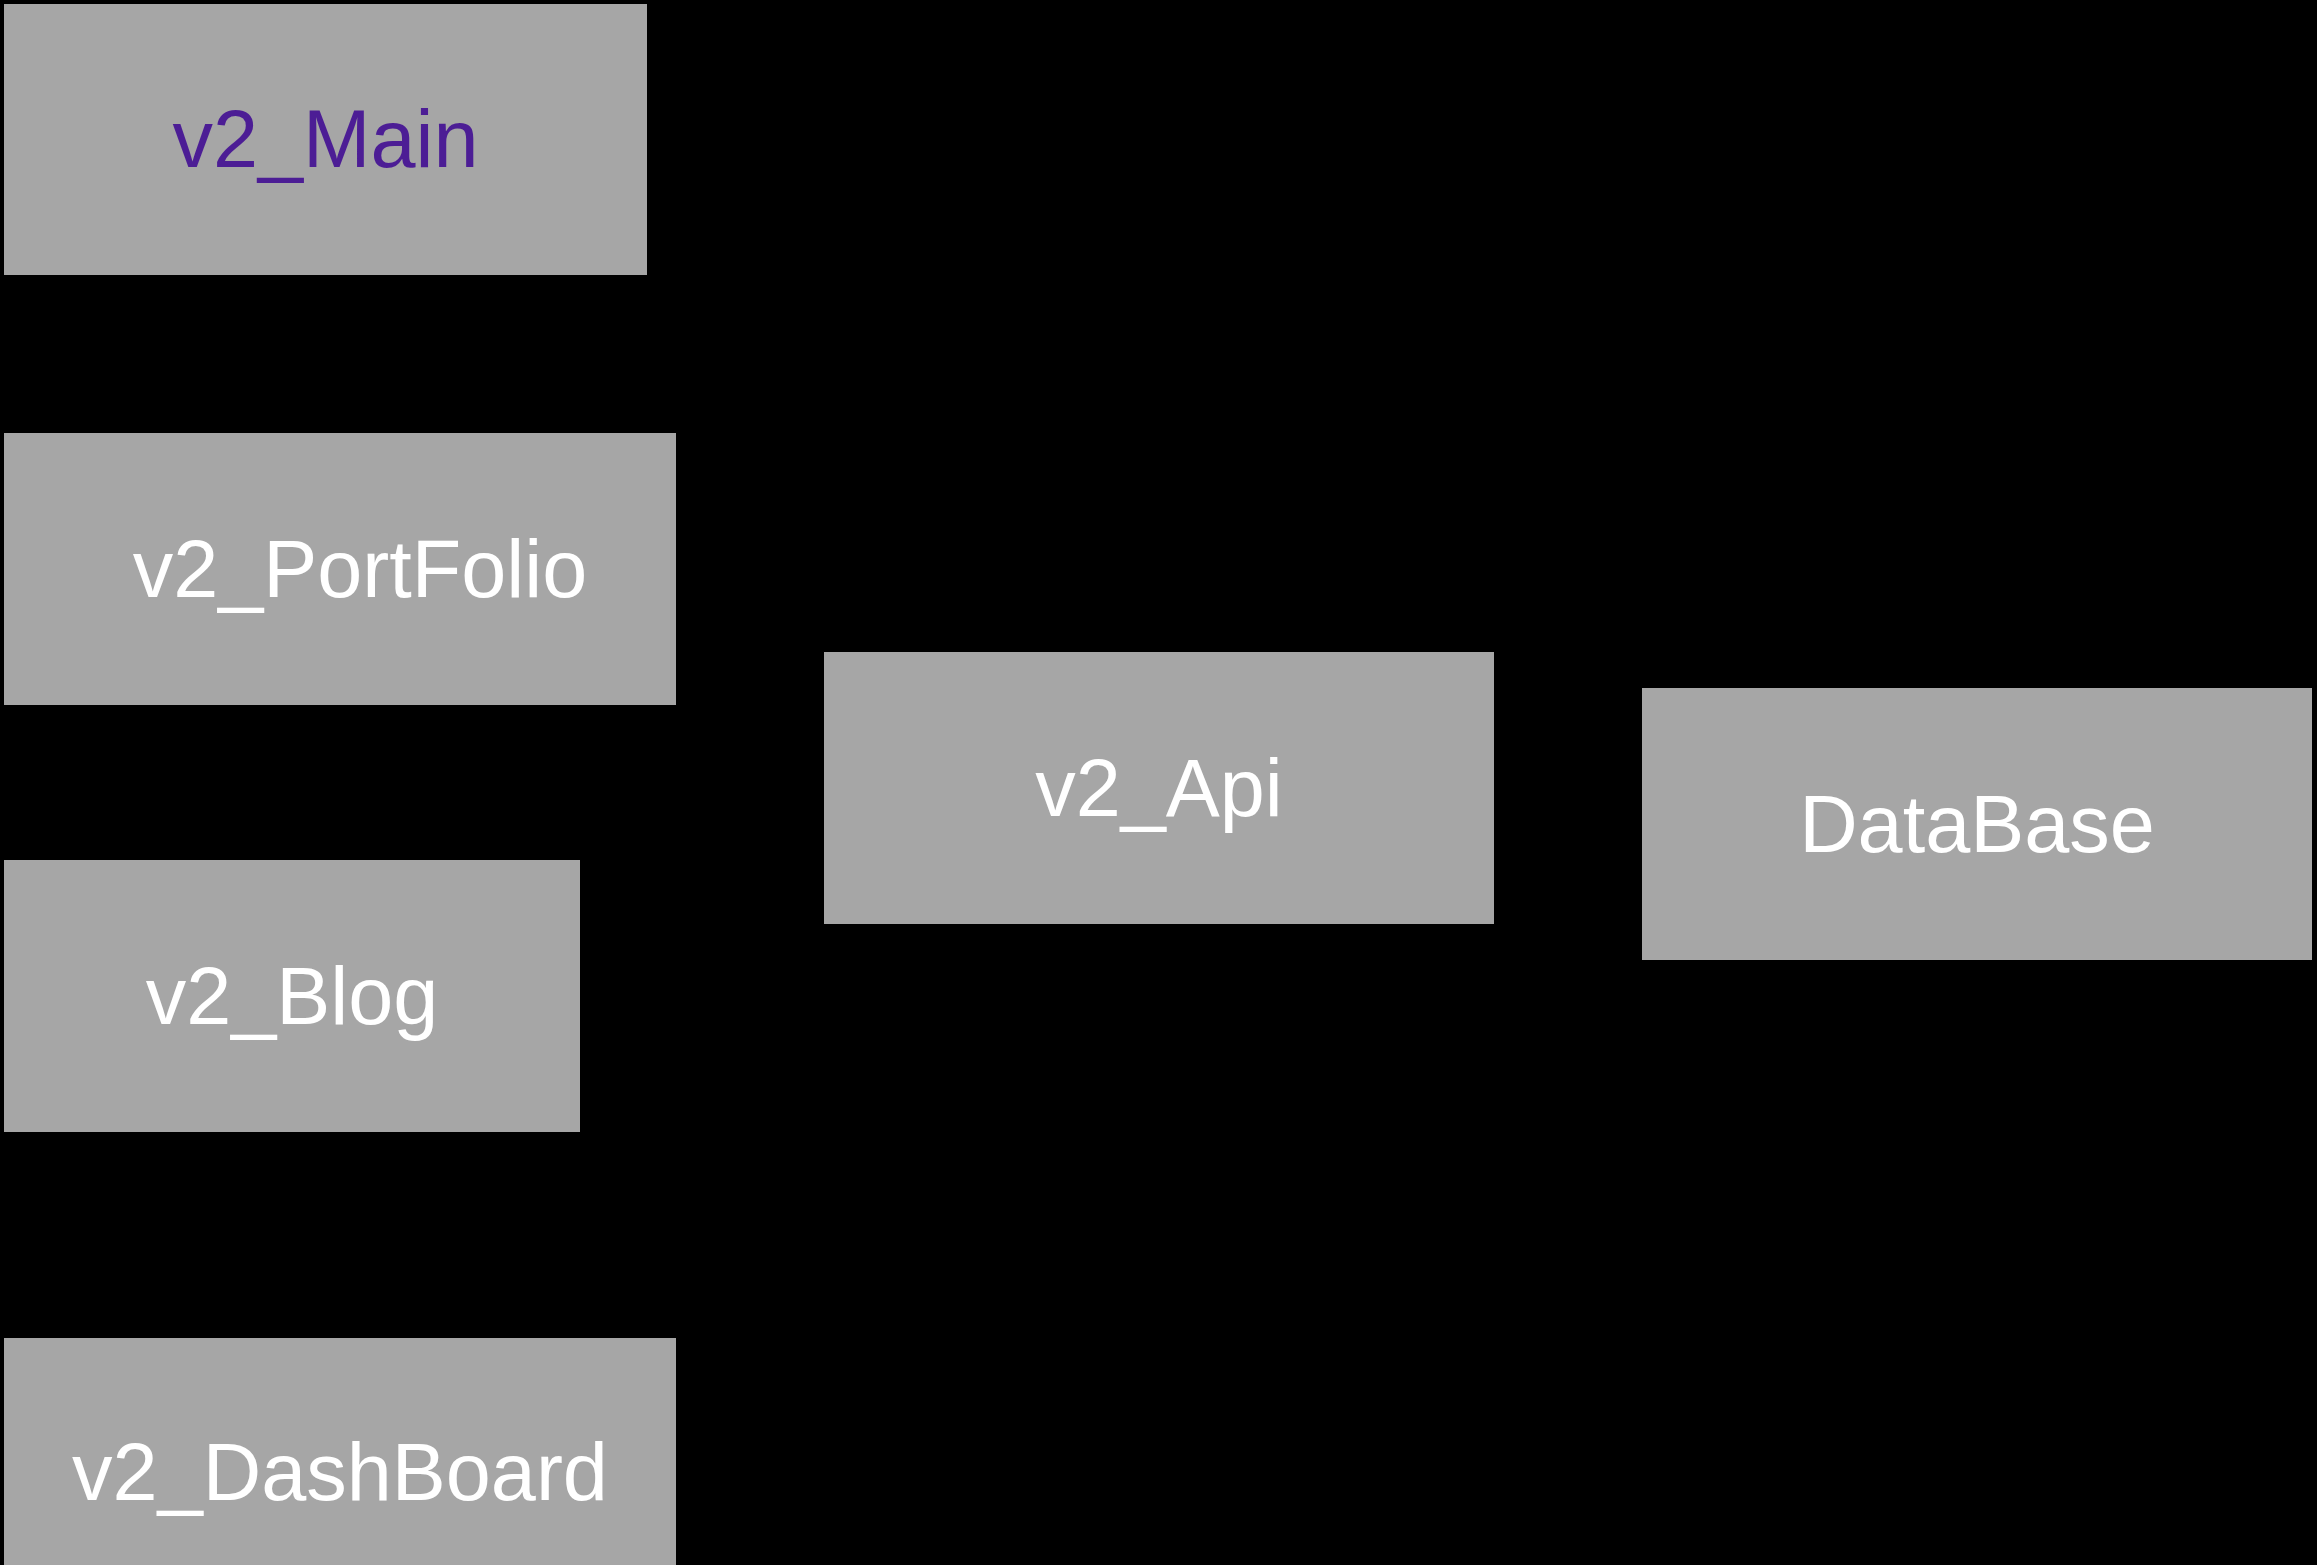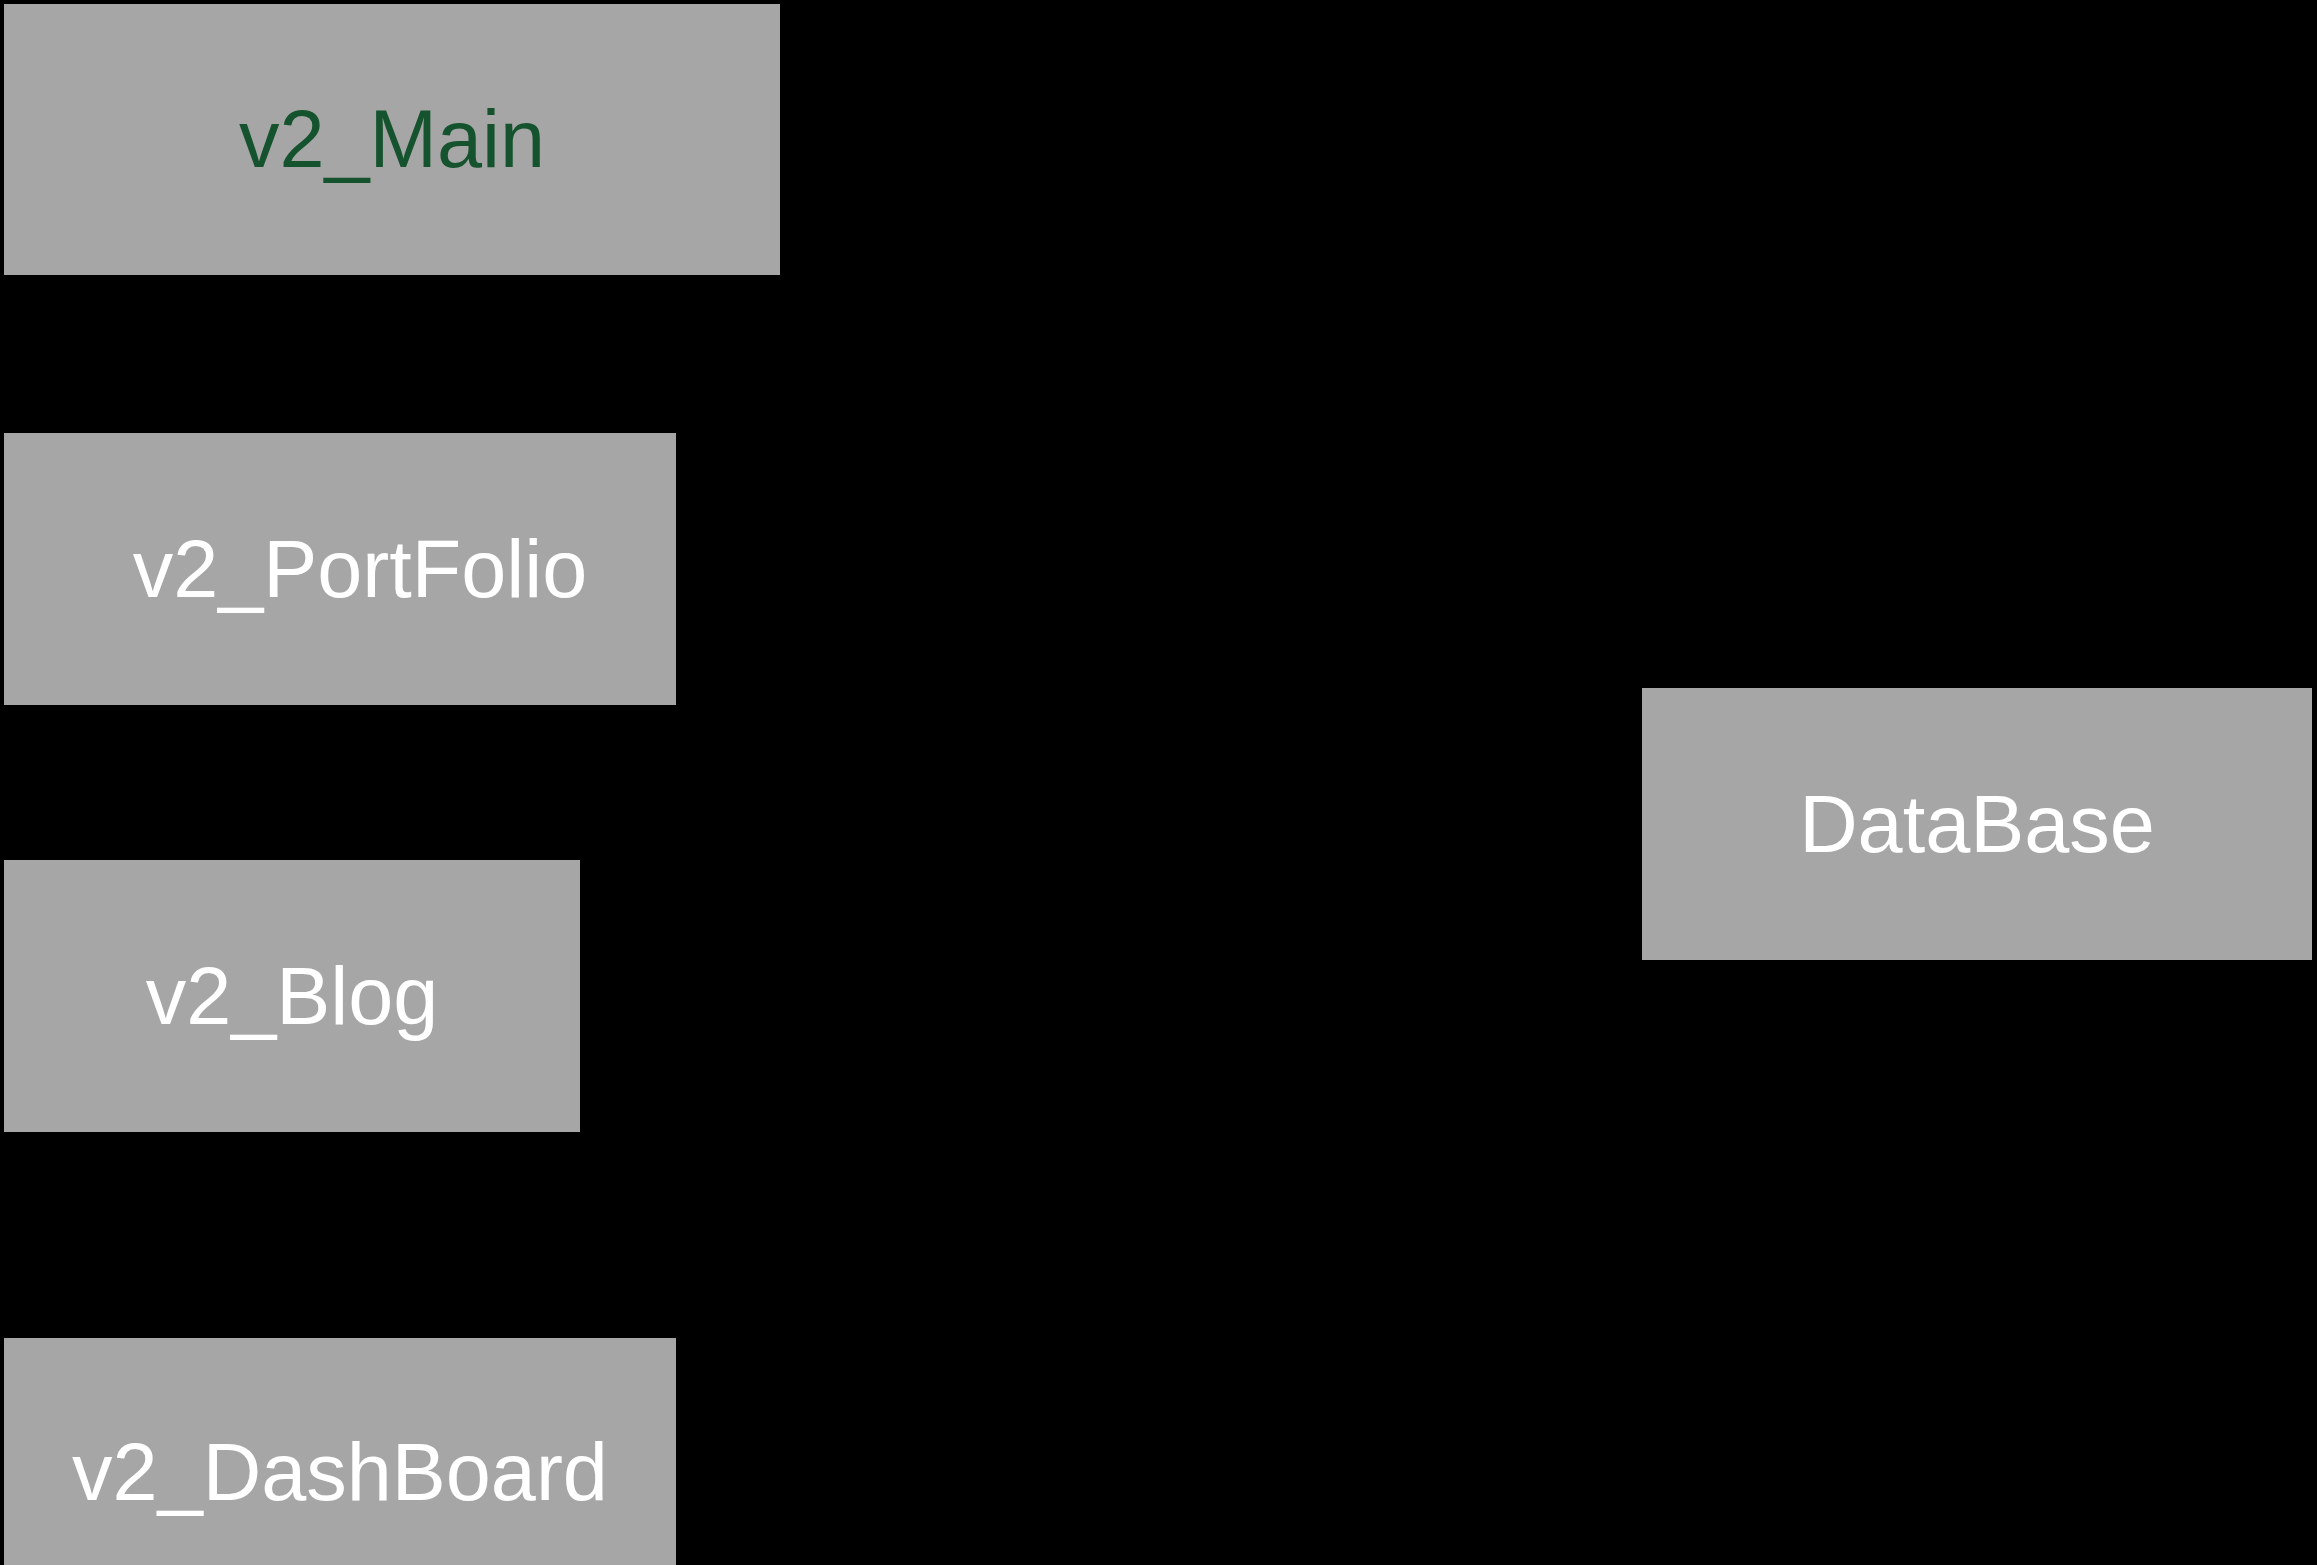--- a/index.html
+++ b/index.html
@@ -32,29 +32,32 @@
     box-sizing: border-box;
   }
   .node .node-label {
     display: block;
   }
 </style>
 </head>
 <body style="background: rgb(0, 0, 0);">
 
 <div id="diagram-canvas" style="background: rgb(0, 0, 0);">
-    <div class="node" style="left: 4px; top: 4px; width: 776px; height: 271px; background: rgb(166, 166, 166); color: #14532d;">
+    <div class="node" style="left: 4px; top: 4px; width: 643px; height: 271px; background: rgb(166, 166, 166); color: #4c1d95;">
       <span class="node-label">v2_Main</span>
     </div>
     <div class="node" style="left: 4px; top: 433px; width: 672px; height: 272px; background: rgb(166, 166, 166); color: rgb(255, 255, 255); padding-left: 40px;">
       <span class="node-label">v2_PortFolio</span>
     </div>
     <div class="node" style="left: 4px; top: 860px; width: 576px; height: 272px; background: rgb(166, 166, 166); color: rgb(255, 255, 255);">
       <span class="node-label">v2_Blog</span>
     </div>
     <div class="node" style="left: 4px; top: 1290px; width: 672px; height: 269px; background: rgb(166, 166, 166); color: rgb(255, 255, 255); margin-top: 48px;">
       <span class="node-label">v2_DashBoard</span>
     </div>
+    <div class="node" style="left: 824px; top: 652px; width: 670px; height: 272px; background: rgb(166, 166, 166); color: rgb(255, 255, 255);">
+      <span class="node-label">v2_Api</span>
+    </div>
     <div class="node" style="left: 1642px; top: 652px; width: 670px; height: 272px; background: rgb(166, 166, 166); color: rgb(255, 255, 255); margin-top: 36px;">
       <span class="node-label">DataBase</span>
     </div>
   </div>
 
 
 </body></html>

